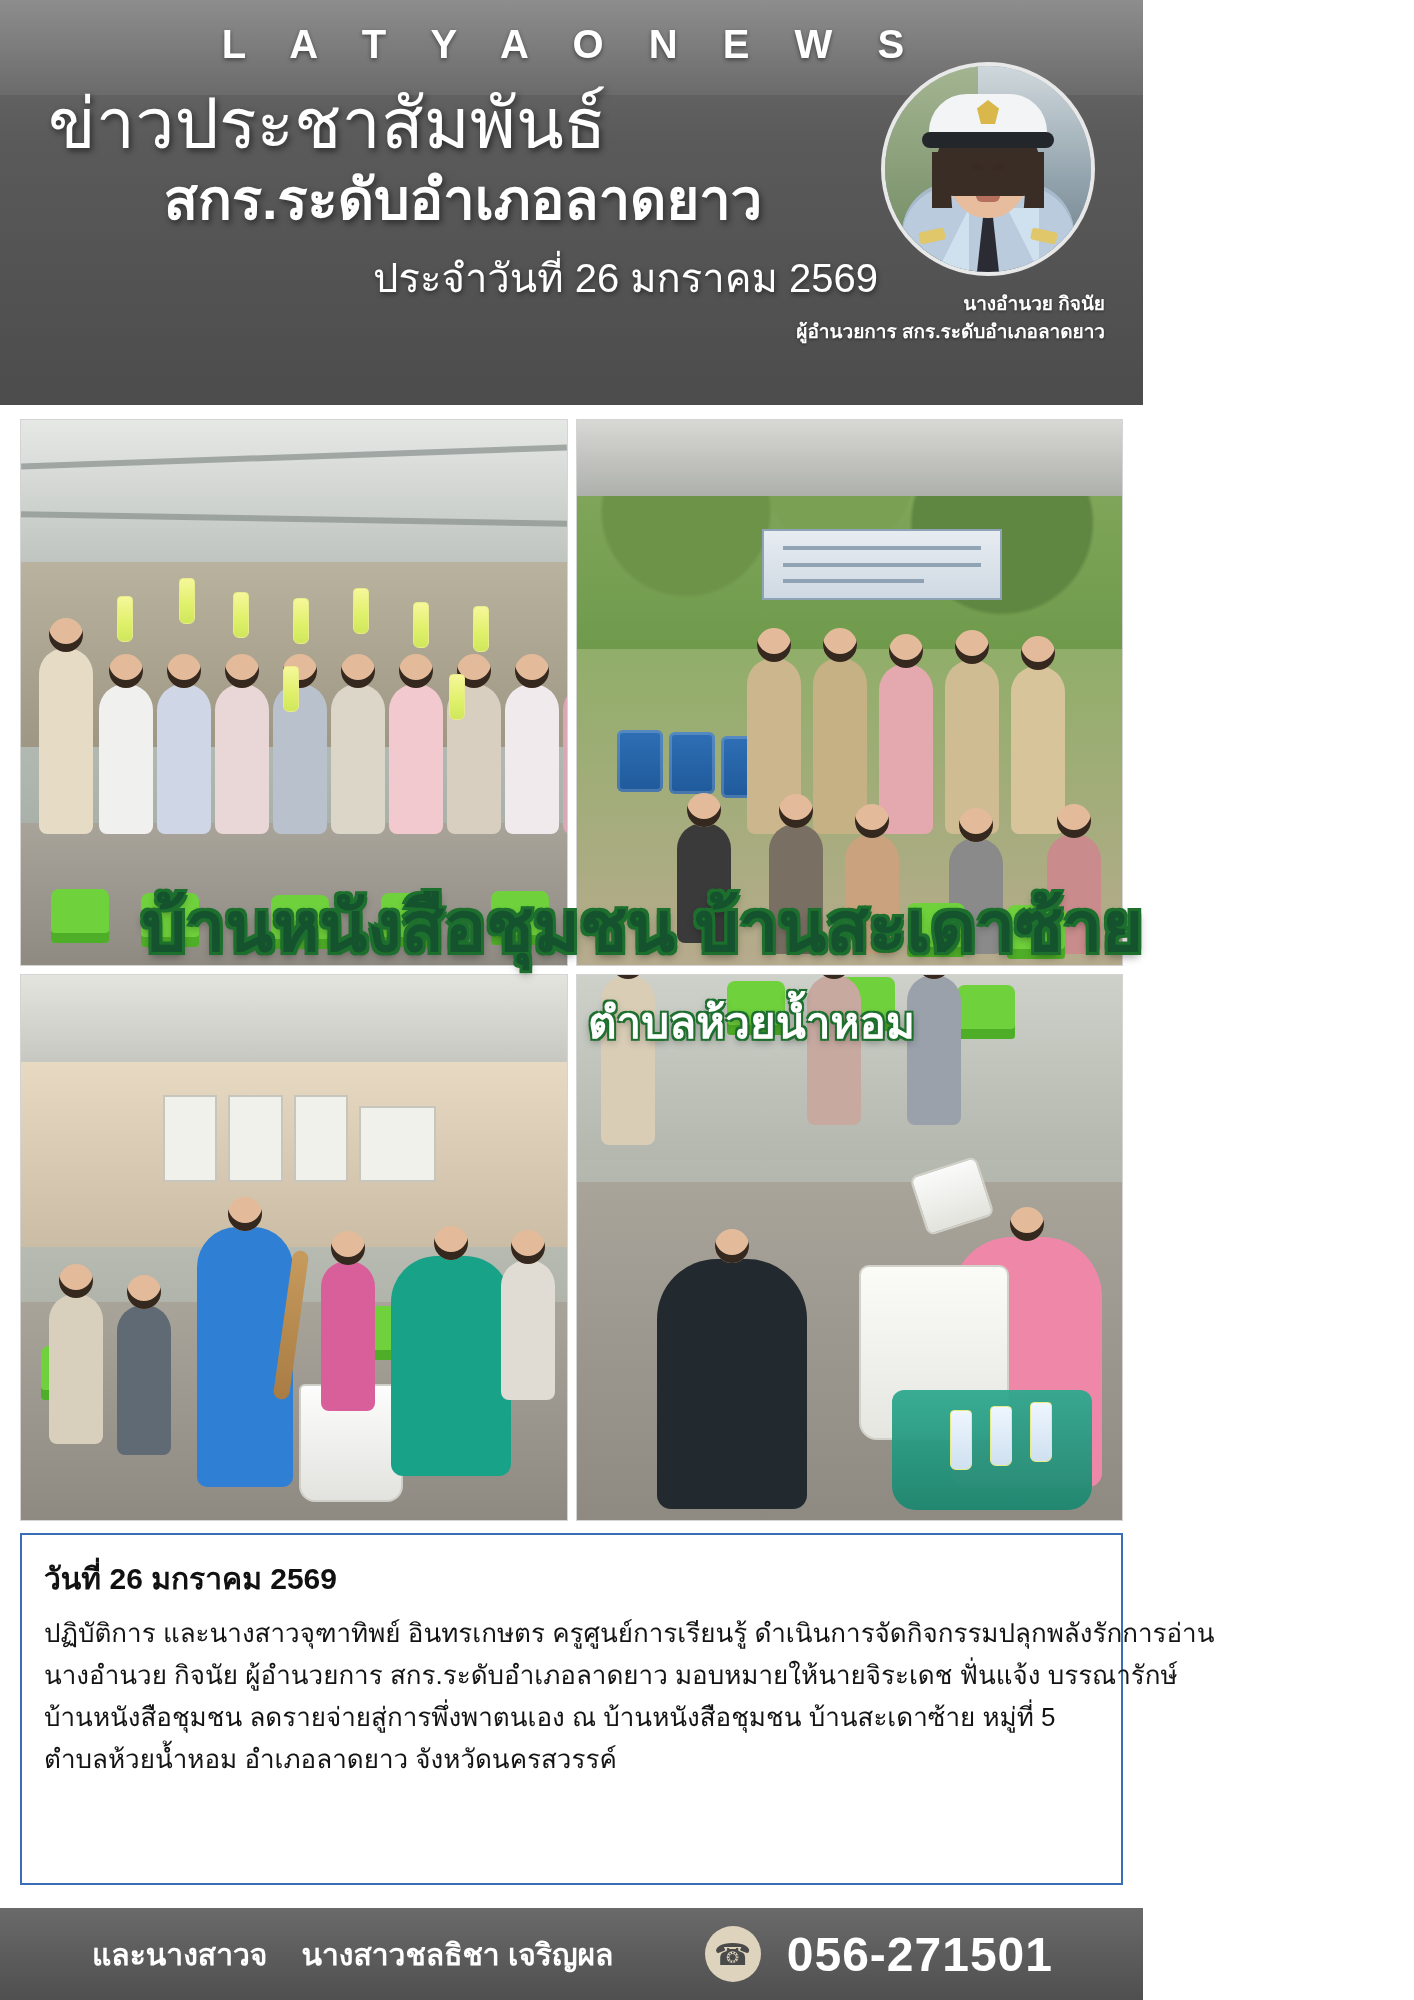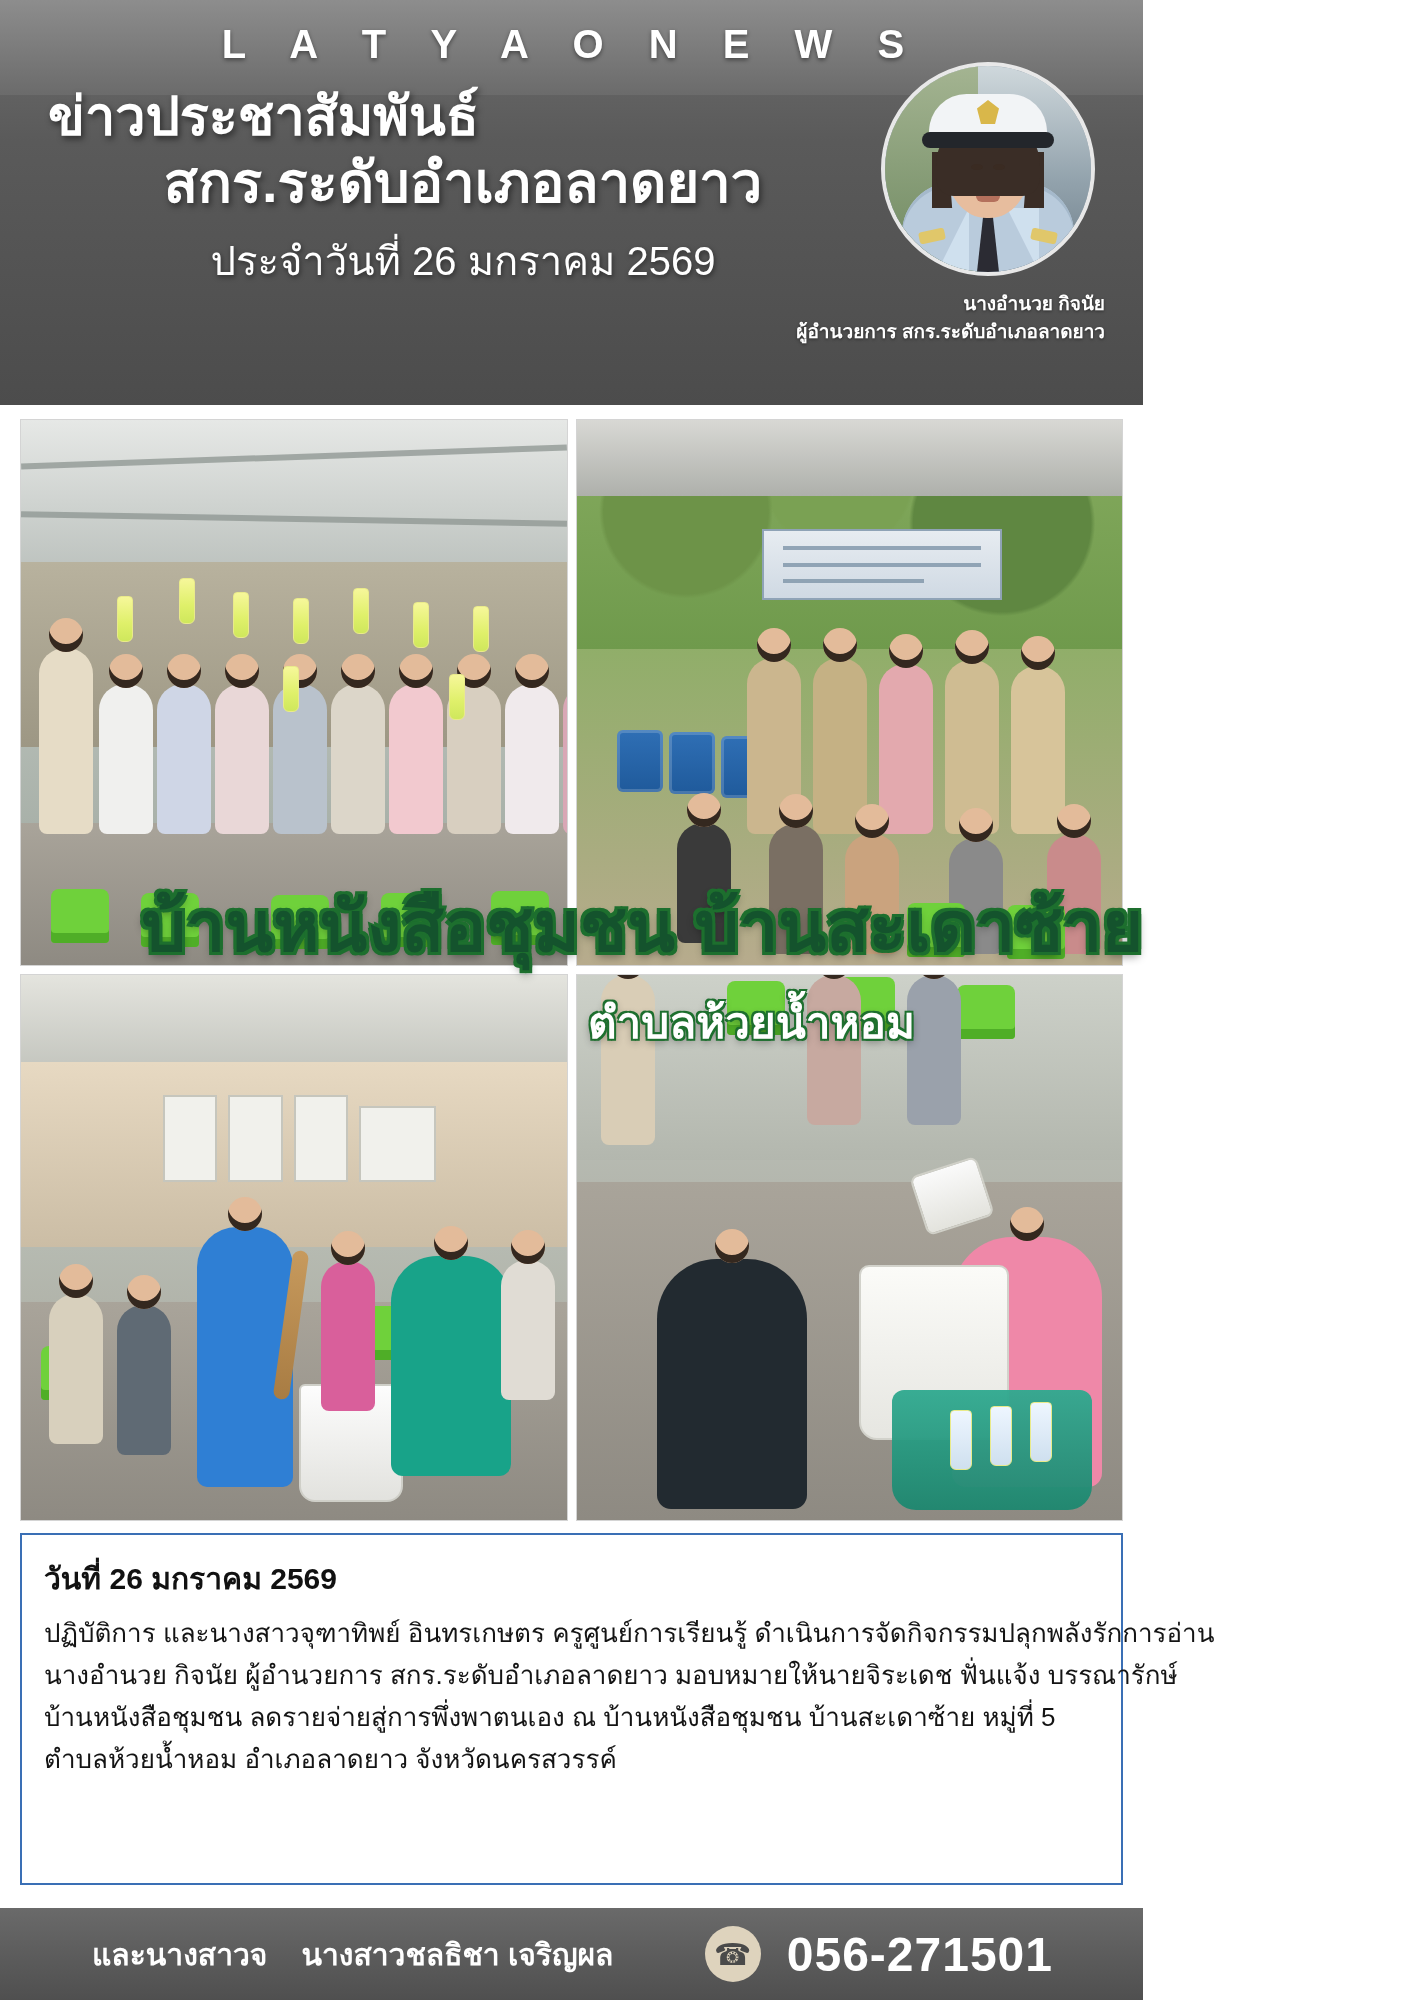--- a/index.html
+++ b/index.html
@@ -46,41 +46,41 @@
     text-shadow: 0 2px 4px rgba(0,0,0,0.45);
   }
   .title-block {
     position: absolute;
     left: 48px;
     top: 88px;
     width: 830px;
   }
   .title-main {
     color: #ffffff;
-    font-size: 54px;
+    font-size: 70px;
     line-height: 1.05;
-    font-weight: bold;
+    font-weight: normal;
     text-shadow: 2px 3px 6px rgba(0,0,0,0.55);
     white-space: nowrap;
   }
   .title-sub {
     color: #ffffff;
     font-size: 56px;
     line-height: 1.15;
     margin-top: 6px;
     font-weight: bold;
     text-shadow: 2px 3px 6px rgba(0,0,0,0.5);
     text-align: center;
     white-space: nowrap;
   }
   .title-date {
     color: #ffffff;
     font-size: 40px;
     margin-top: 14px;
-    text-align: center;
+    text-align: right;
     text-shadow: 1px 2px 5px rgba(0,0,0,0.5);
     white-space: nowrap;
   }
   .portrait-wrap {
     position: absolute;
     right: 48px;
     top: 62px;
     width: 214px;
     height: 214px;
   }

